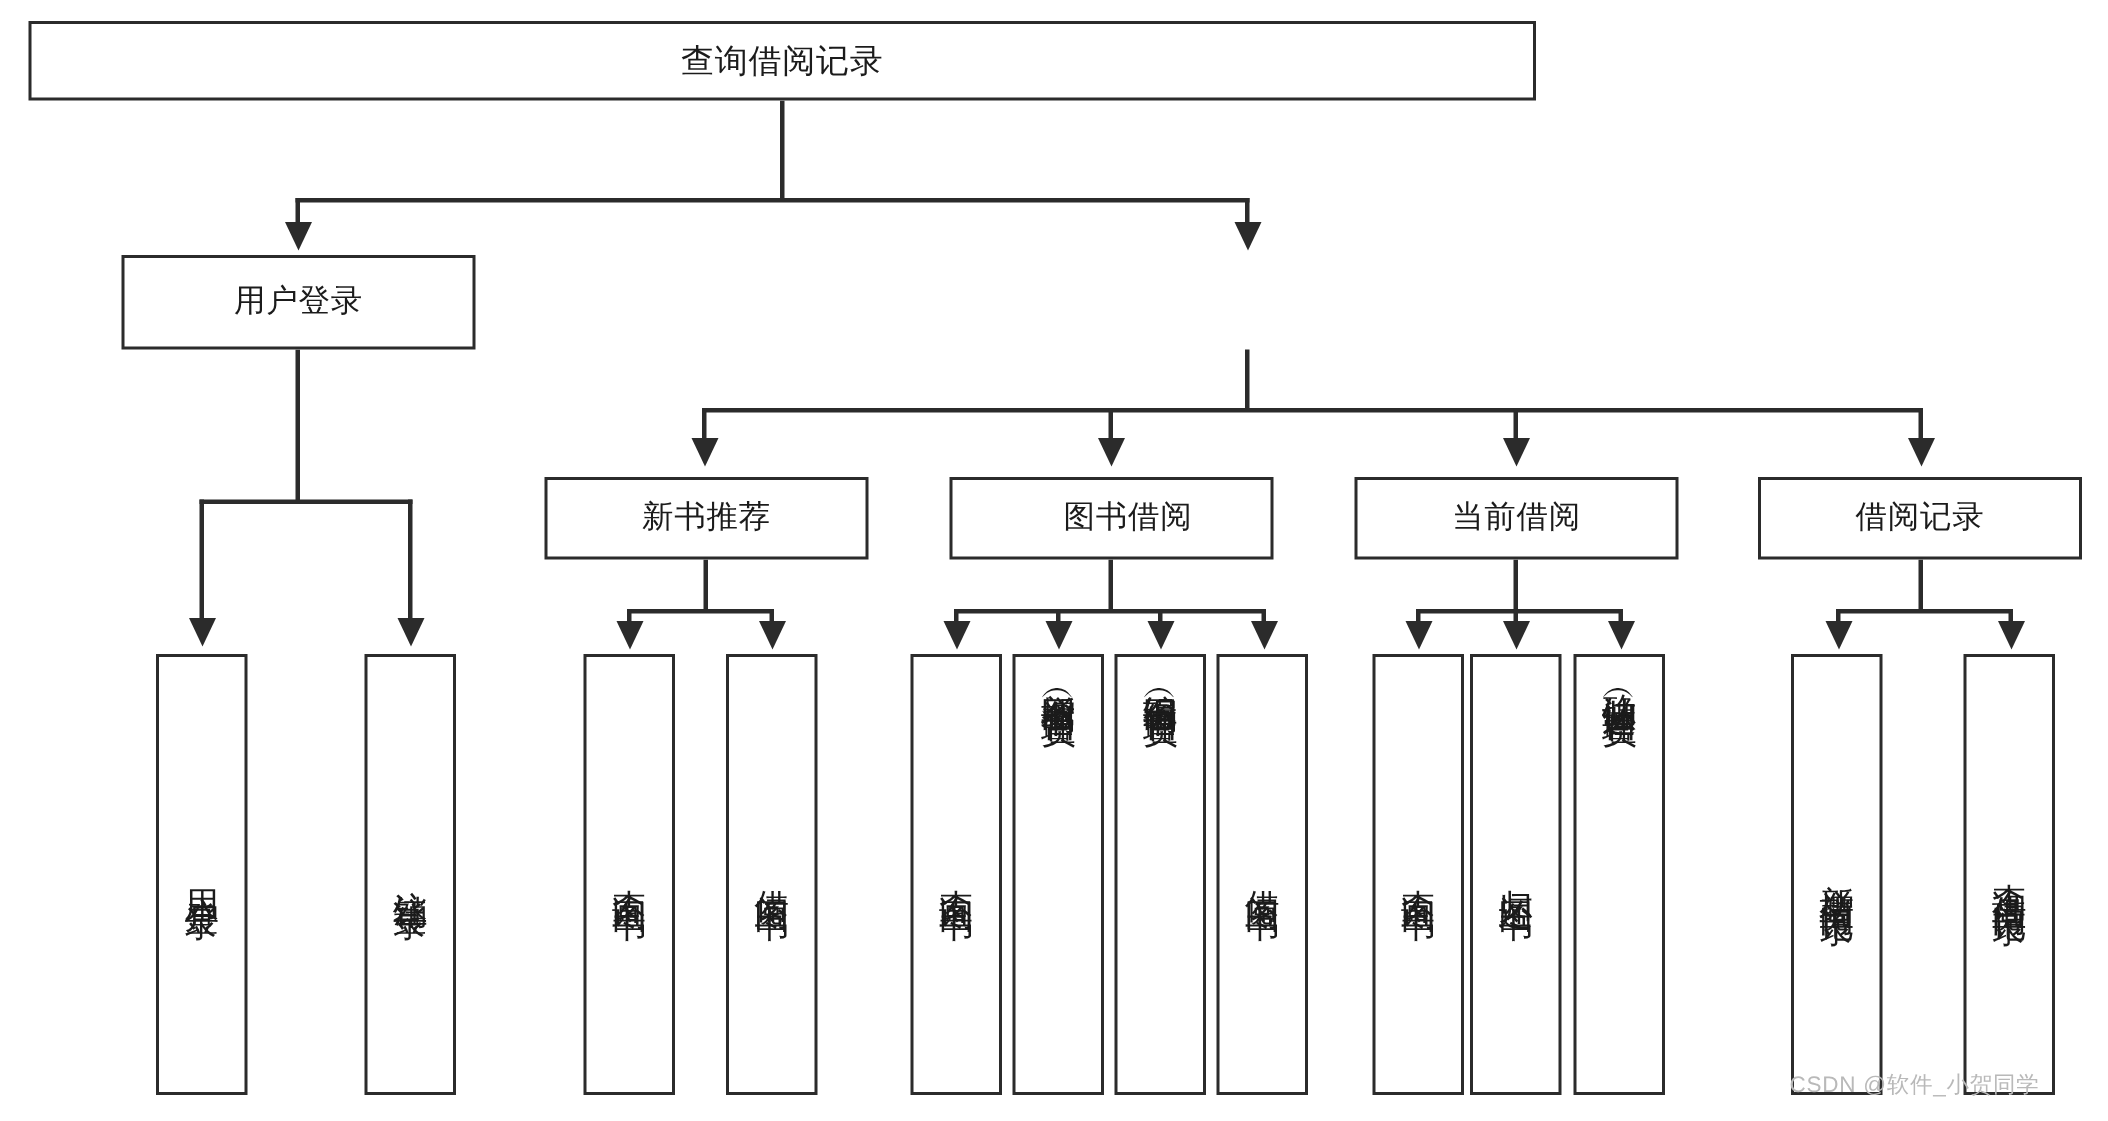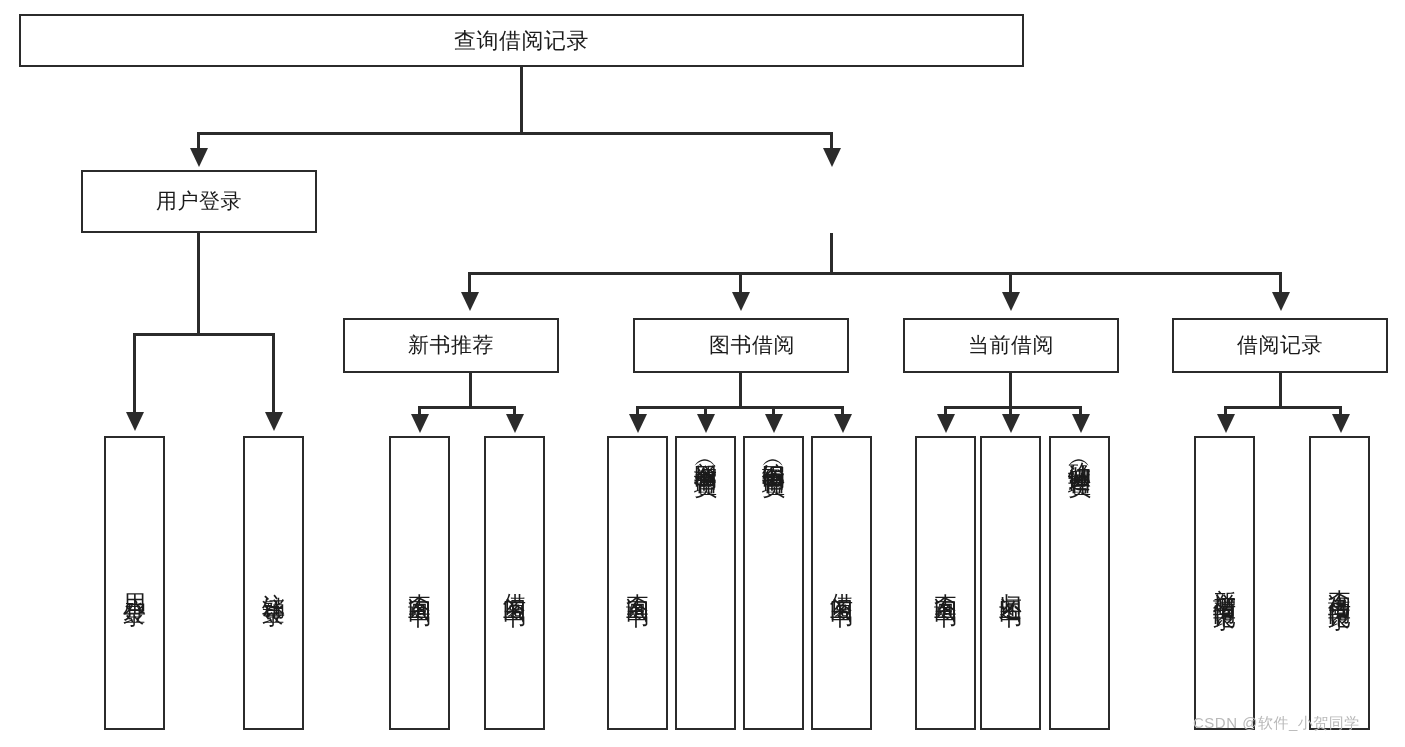--- a/index.html
+++ b/index.html
@@ -38,21 +38,21 @@
   #n-root{left:19px;top:14px;width:1005px;height:53px;}
   #n-root .lbl{font-size:22px;}
 
   
   .lvl1{width:236px;height:63px;top:170px;}
   #n-login{left:81px;}
   #n-bookmgmt{left:711px;}
 
   
   .lvl2{width:216px;height:55px;top:318px;}
-  #n-new{left:343px;}
+  #n-new{left:363px;}
   #n-borrow{left:633px;padding-left:22px;}
   #n-current{left:903px;}
   #n-record{left:1172px;}
 
   
   .leaf{
     top:436px;height:294px;width:61px;
     align-items:flex-start;
     padding-top:6px;
   }

